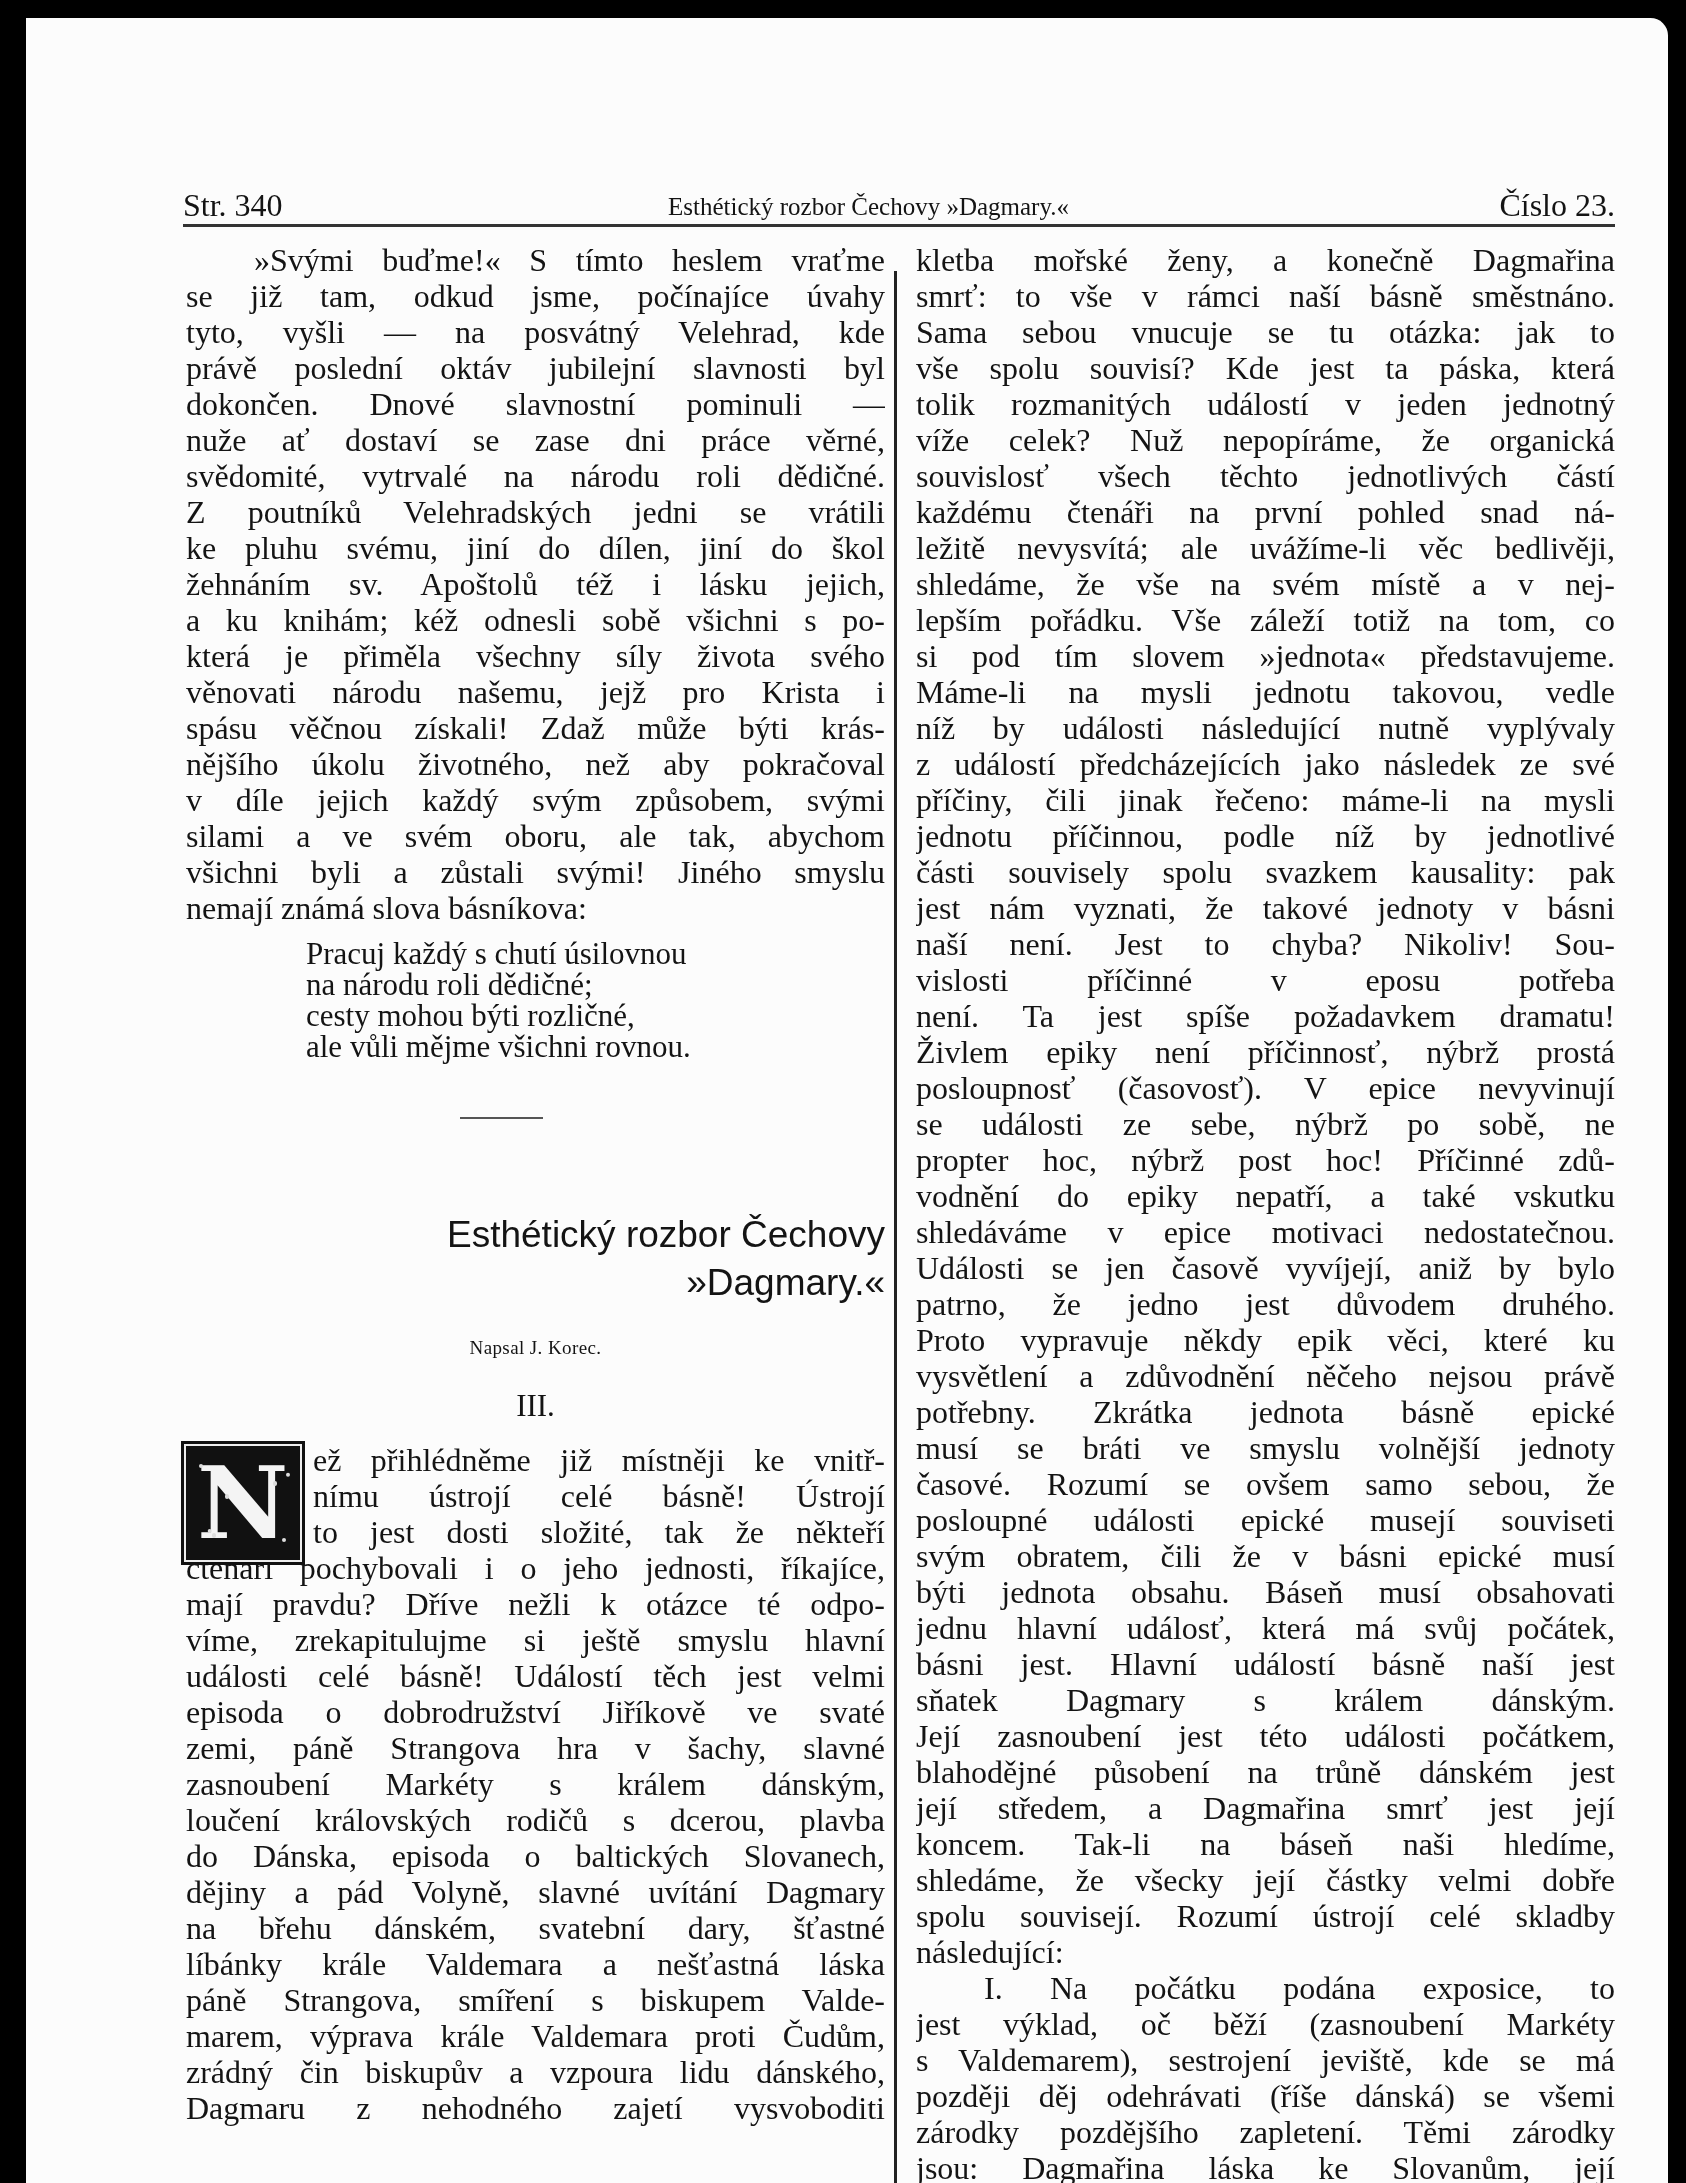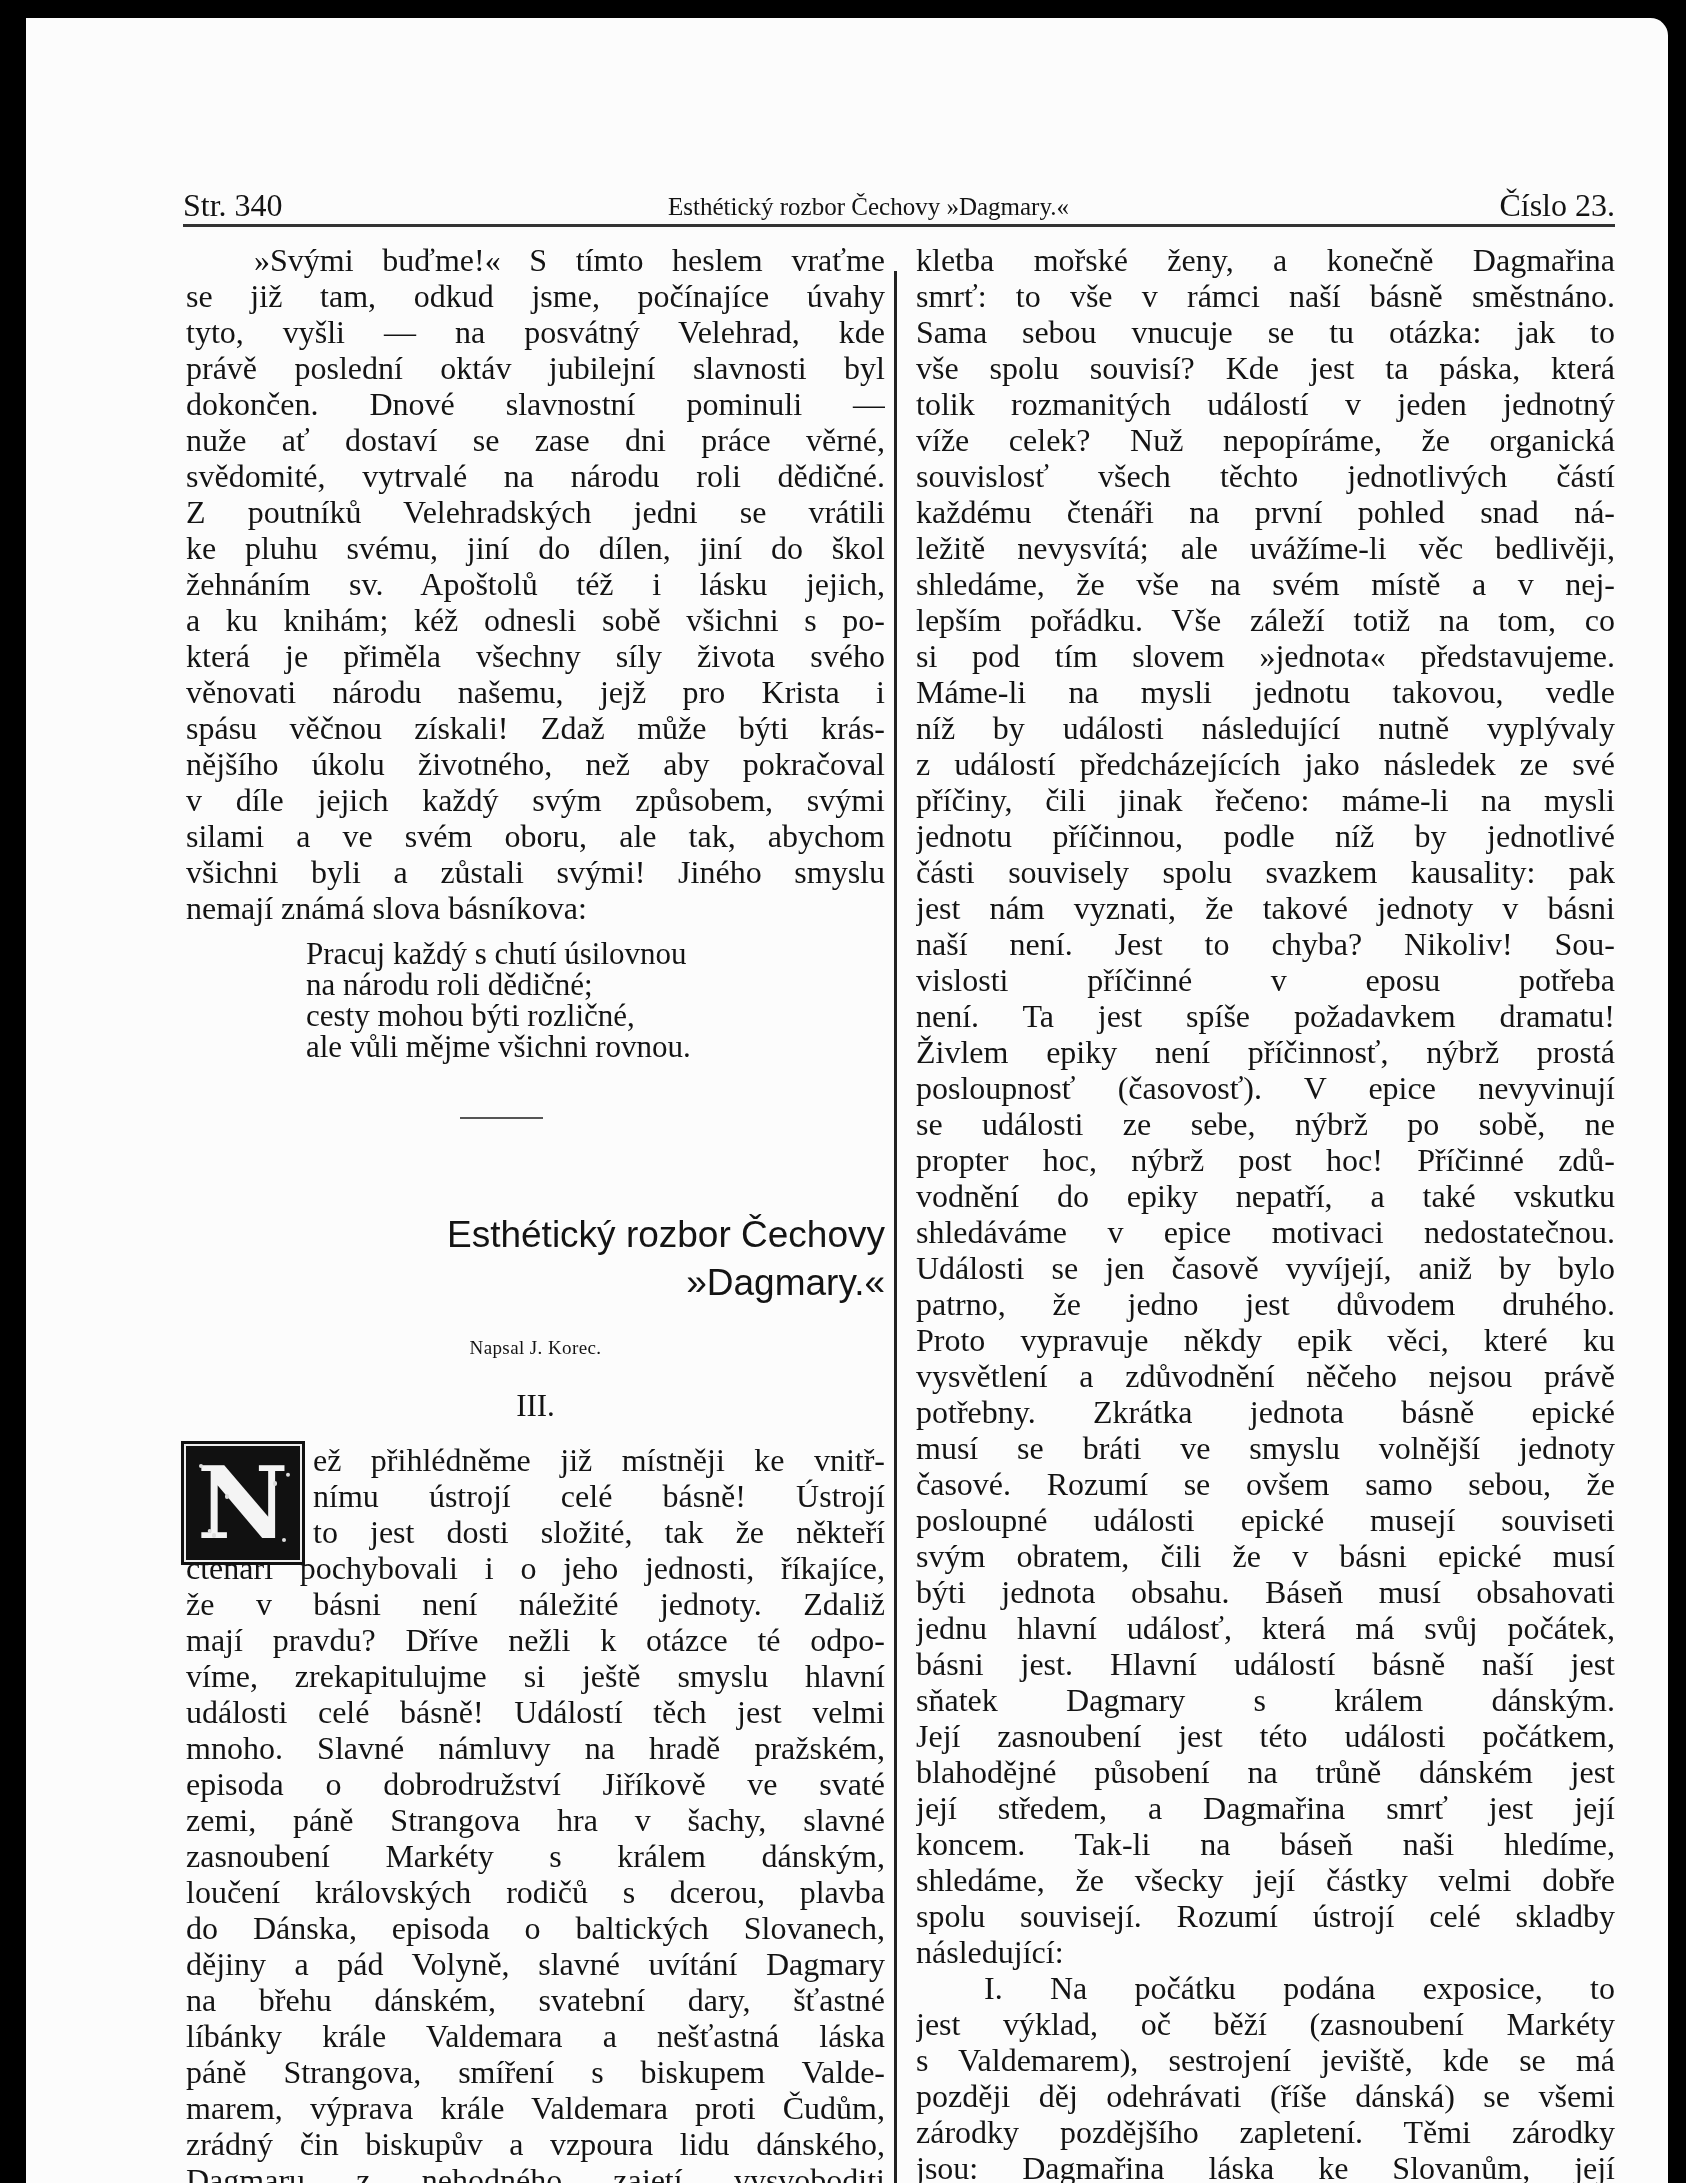--- a/index.html
+++ b/index.html
@@ -131,25 +131,23 @@
       <span>N</span>
     </div>
     <div id="dclines">
         <span class="line dc">ež přihlédněme již místněji ke vnitř-</span>
         <span class="line dc">nímu ústrojí celé básně! Ústrojí</span>
         <span class="line dc">to jest dosti složité, tak že někteří</span>
       </div>
   </div>
   <div id="body">
       <span class="line">čtenáři pochybovali i o jeho jednosti, říkajíce,</span>
-      <span class="line">že v básni není náležité jednoty. Zdaliž</span>
       <span class="line">mají pravdu? Dříve nežli k otázce té odpo-</span>
       <span class="line">víme, zrekapitulujme si ještě smyslu hlavní</span>
       <span class="line">události celé básně! Událostí těch jest velmi</span>
-      <span class="line">mnoho. Slavné námluvy na hradě pražském,</span>
       <span class="line">episoda o dobrodružství Jiříkově ve svaté</span>
       <span class="line">zemi, páně Strangova hra v šachy, slavné</span>
       <span class="line">zasnoubení Markéty s králem dánským,</span>
       <span class="line">loučení královských rodičů s dcerou, plavba</span>
       <span class="line">do Dánska, episoda o baltických Slovanech,</span>
       <span class="line">dějiny a pád Volyně, slavné uvítání Dagmary</span>
       <span class="line">na břehu dánském, svatební dary, šťastné</span>
       <span class="line">líbánky krále Valdemara a nešťastná láska</span>
       <span class="line">páně Strangova, smíření s biskupem Valde-</span>
       <span class="line">marem, výprava krále Valdemara proti Čudům,</span>

